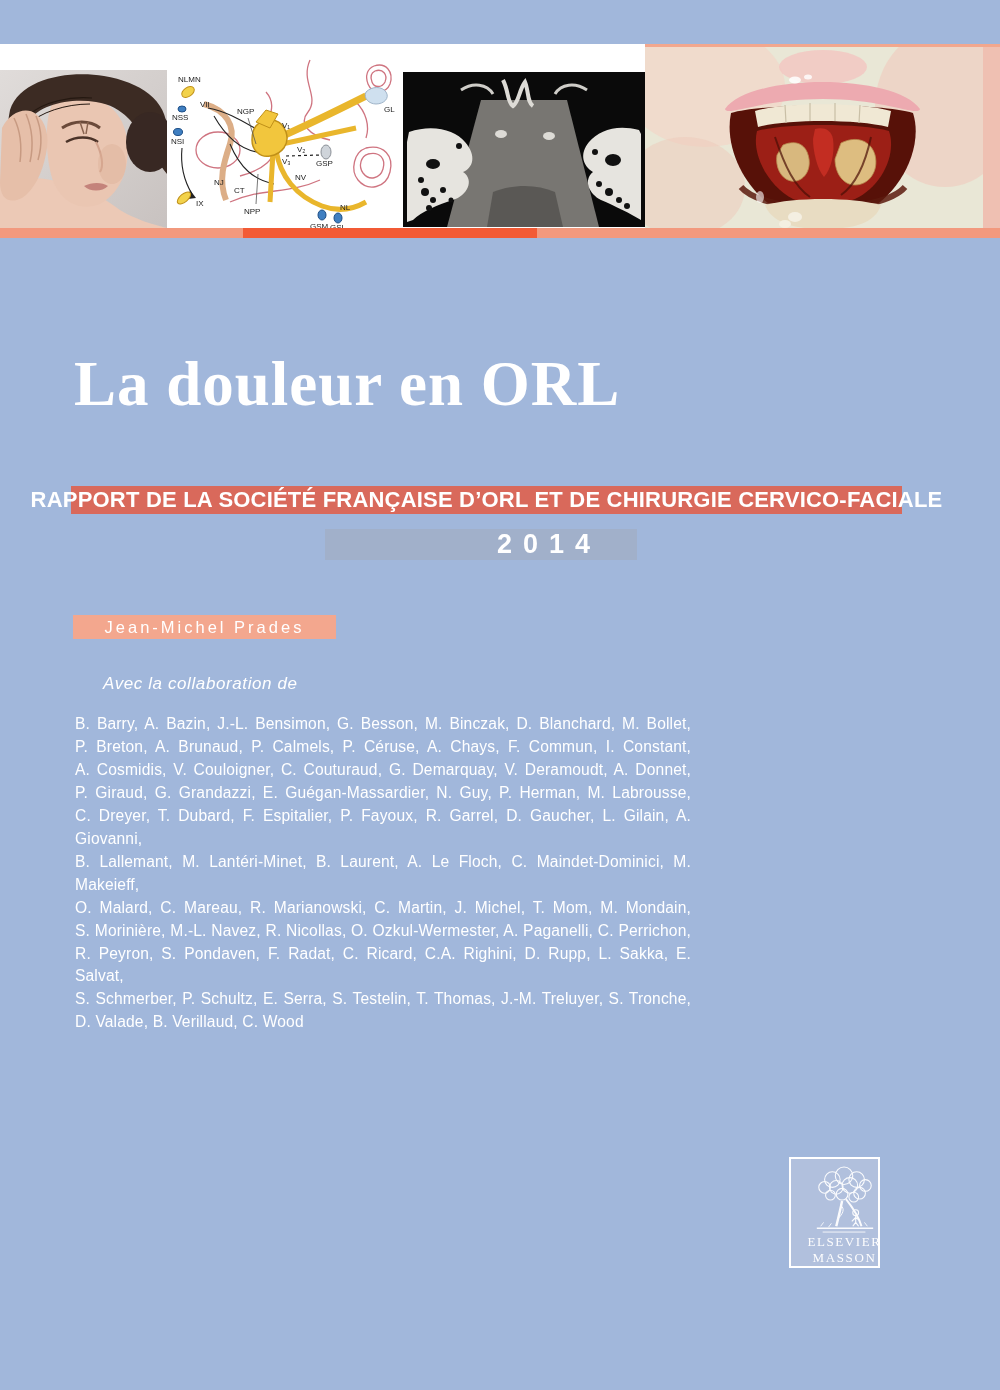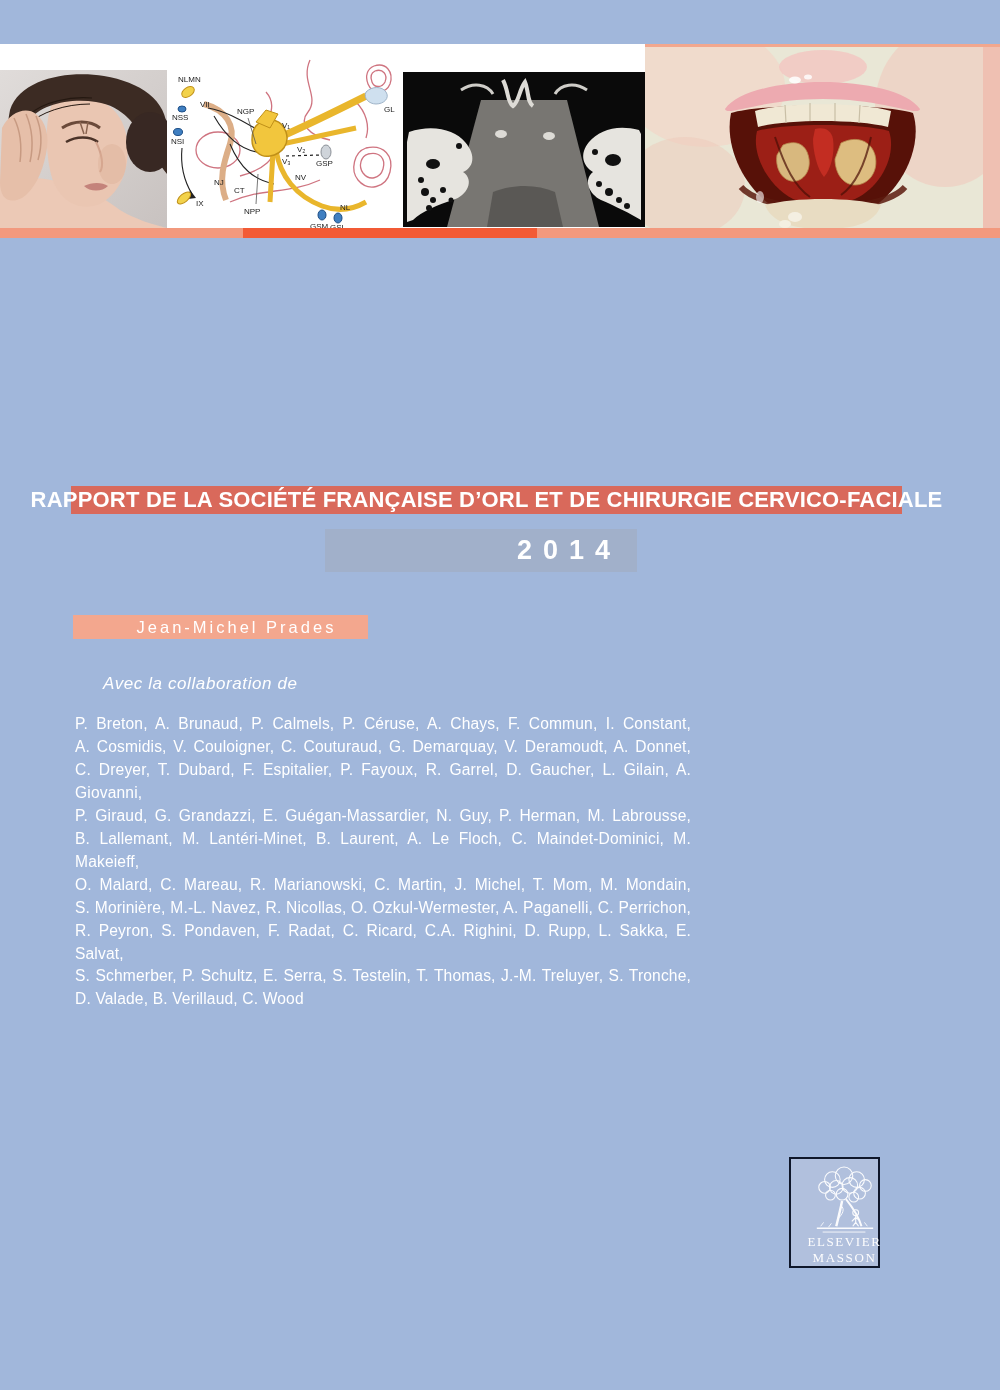--- a/index.html
+++ b/index.html
@@ -24,44 +24,44 @@
     font-size:63px;letter-spacing:1px;color:#ffffff;white-space:nowrap;
   }
   .society-banner{
     position:absolute;left:71px;top:486px;width:831px;height:28px;
     background:#d9695b;display:flex;align-items:center;justify-content:center;
   }
   .society-banner span{
     color:#ffffff;font-weight:700;font-size:22px;letter-spacing:0.2px;white-space:nowrap;
   }
   .year-box{
-    position:absolute;left:325px;top:529px;width:312px;height:43px;
+    position:absolute;left:325px;top:529px;width:312px;height:31px;
     background:#a1b0ca;display:flex;align-items:center;justify-content:flex-end;
-    padding-right:16px;box-sizing:border-box;
+    padding-right:36px;box-sizing:border-box;
   }
   .year-box span{color:#ffffff;font-weight:700;font-size:27px;letter-spacing:11px;}
   .author-box{
     position:absolute;left:73px;top:615px;width:263px;height:24px;
-    background:#f3a78e;display:flex;align-items:center;justify-content:center;padding-left:32px;
+    background:#f3a78e;display:flex;align-items:center;justify-content:center;
   }
   .author-box span{color:#ffffff;font-size:16.5px;letter-spacing:3px;white-space:nowrap;}
   .collab-intro{
     position:absolute;left:75px;top:674px;color:#ffffff;
     font-style:italic;font-size:17px;letter-spacing:0.6px;margin-left:28px;
   }
   .names{position:absolute;left:75px;top:713px;width:616px;color:#ffffff;}
   .names .line{
     font-size:15.6px;line-height:22.95px;letter-spacing:0.15px;
     text-align:justify;text-align-last:justify;white-space:nowrap0;
   }
   .names .line.last{text-align-last:left;}
 
   .publisher-logo{
     position:absolute;left:789px;top:1157px;width:91px;height:111px;
-    box-sizing:border-box;border:2px solid #0f172a;background:#b1c0dd;
+    box-sizing:border-box;border:2px solid #ffffff;background:#b1c0dd;
     display:flex;flex-direction:column;align-items:center;padding-top:7px;padding-left:20px;
   }
   .publisher-logo .pub-name{
     font-family:"Liberation Serif",serif;color:#fdfdfe;
     font-size:13px;letter-spacing:1.6px;line-height:16px;
   }
   svg text{font-family:"Liberation Sans",sans-serif;}
   .diagram-label{font-size:8px;fill:#222222;}
 </style>
 </head>
@@ -220,40 +220,42 @@
         <ellipse cx="115" cy="150" rx="4" ry="6" fill="#ffffff" opacity="0.6"></ellipse>
       </svg>
     </div>
 
     <div class="mouth-topline"></div>
     <div class="divider-bar">
       <div class="divider-accent"></div>
     </div>
   </div>
 
+  <h1 class="main-title">La douleur en ORL</h1>
 
   <div class="society-banner">
     <span>RAPPORT DE LA SOCIÉTÉ FRANÇAISE D’ORL ET DE CHIRURGIE CERVICO-FACIALE</span>
   </div>
 
   <div class="year-box">
     <span>2014</span>
   </div>
 
   <div class="author-box">
     <span>Jean-Michel Prades</span>
   </div>
 
   <div class="collab-intro">Avec la collaboration de</div>
 
   <div class="names">
+    <div class="line">B. Barry, A. Bazin, J.-L. Bensimon, G. Besson, M. Binczak, D. Blanchard, M. Bollet,</div>
     <div class="line">P. Breton, A. Brunaud, P. Calmels, P. Céruse, A. Chays, F. Commun, I. Constant,</div>
     <div class="line">A. Cosmidis, V. Couloigner, C. Couturaud, G. Demarquay, V. Deramoudt, A. Donnet,</div>
+    <div class="line">P. Giraud, G. Grandazzi, E. Guégan-Massardier, N. Guy, P. Herman, M. Labrousse,</div>
     <div class="line">C. Dreyer, T. Dubard, F. Espitalier, P. Fayoux, R. Garrel, D. Gaucher, L. Gilain, A. Giovanni,</div>
-    <div class="line">P. Giraud, G. Grandazzi, E. Guégan-Massardier, N. Guy, P. Herman, M. Labrousse,</div>
     <div class="line">B. Lallemant, M. Lantéri-Minet, B. Laurent, A. Le Floch, C. Maindet-Dominici, M. Makeieff,</div>
     <div class="line">O. Malard, C. Mareau, R. Marianowski, C. Martin, J. Michel, T. Mom, M. Mondain,</div>
     <div class="line">S. Morinière, M.-L. Navez, R. Nicollas, O. Ozkul-Wermester, A. Paganelli, C. Perrichon,</div>
     <div class="line">R. Peyron, S. Pondaven, F. Radat, C. Ricard, C.A. Righini, D. Rupp, L. Sakka, E. Salvat,</div>
     <div class="line">S. Schmerber, P. Schultz, E. Serra, S. Testelin, T. Thomas, J.-M. Treluyer, S. Tronche,</div>
     <div class="line last">D. Valade, B. Verillaud, C. Wood</div>
   </div>
 
   <div class="publisher-logo">
     <svg width="66" height="70" viewBox="0 0 66 70">

